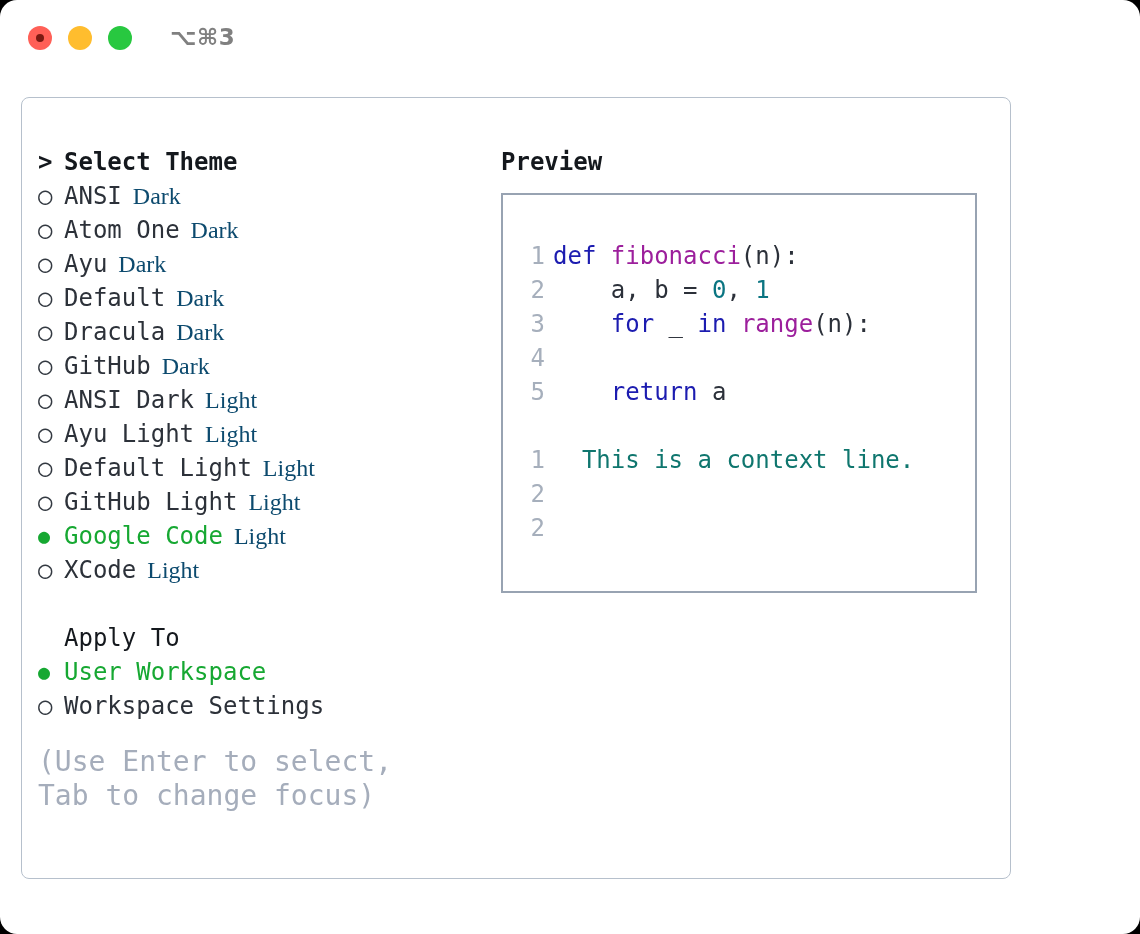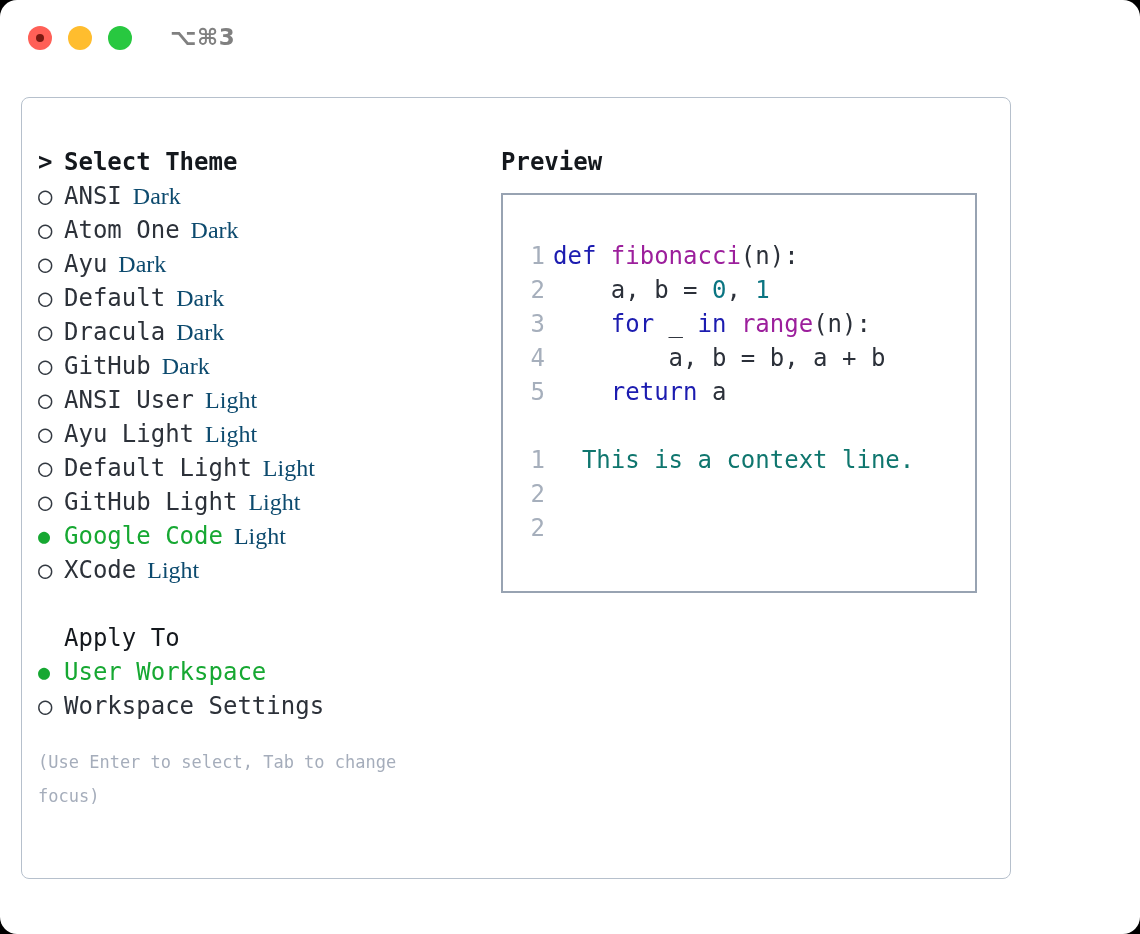--- a/index.html
+++ b/index.html
@@ -117,21 +117,21 @@
   .variant {
     color: #0c4a6e;
     margin-left: 11px;
     font-family: Liberation Serif, serif;
   }
 
   .spacer-row { height: 34px; }
 
   .hint {
     margin-top: 22px;
-    font-size: 17px;
+    font-size: 28px;
     line-height: 34px;
     color: #a5adbb;
     width: 400px;
   }
 
   
   .right-col {
     position: absolute;
     left: 479px;
     top: 47px;
@@ -241,21 +241,21 @@
       </div>
 
       <div class="row">
         <span class="marker">○</span>
         <span class="label">GitHub</span>
         <span class="variant">Dark</span>
       </div>
 
       <div class="row">
         <span class="marker">○</span>
-        <span class="label">ANSI User</span>
+        <span class="label">ANSI Dark</span>
         <span class="variant">Light</span>
       </div>
 
       <div class="row">
         <span class="marker">○</span>
         <span class="label">Ayu Light</span>
         <span class="variant">Light</span>
       </div>
 
       <div class="row">
@@ -317,21 +317,20 @@
           <span class="code-body"><span class="plain">    a, b = </span><span class="num">0</span><span class="plain">, </span><span class="num">1</span></span>
         </div>
 
         <div class="code-line">
           <span class="lineno">3</span>
           <span class="code-body"><span class="plain">    </span><span class="kw">for</span><span class="plain"> _ </span><span class="kw">in</span><span class="plain"> </span><span class="fn">range</span><span class="plain">(n):</span></span>
         </div>
 
         <div class="code-line">
           <span class="lineno">4</span>
-          <span class="code-body"><span class="plain">        a, b = b, a + b</span></span>
         </div>
 
         <div class="code-line">
           <span class="lineno">5</span>
           <span class="code-body"><span class="plain">    </span><span class="kw">return</span><span class="plain"> a</span></span>
         </div>
 
         <div class="gap-line"></div>
 
         <div class="code-line">

